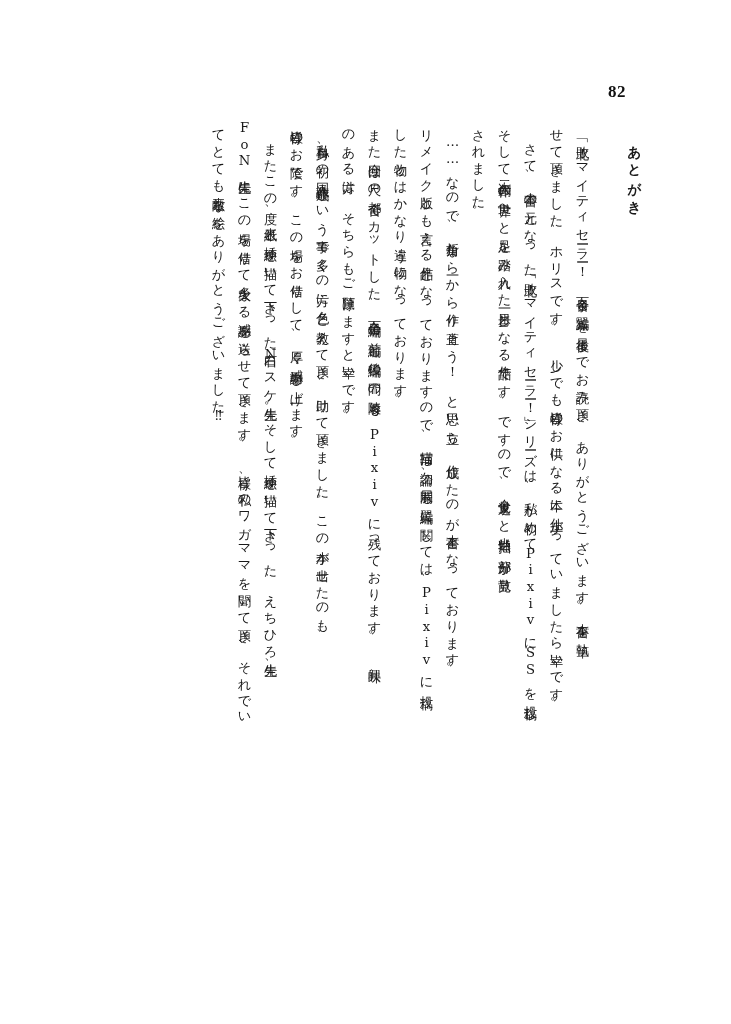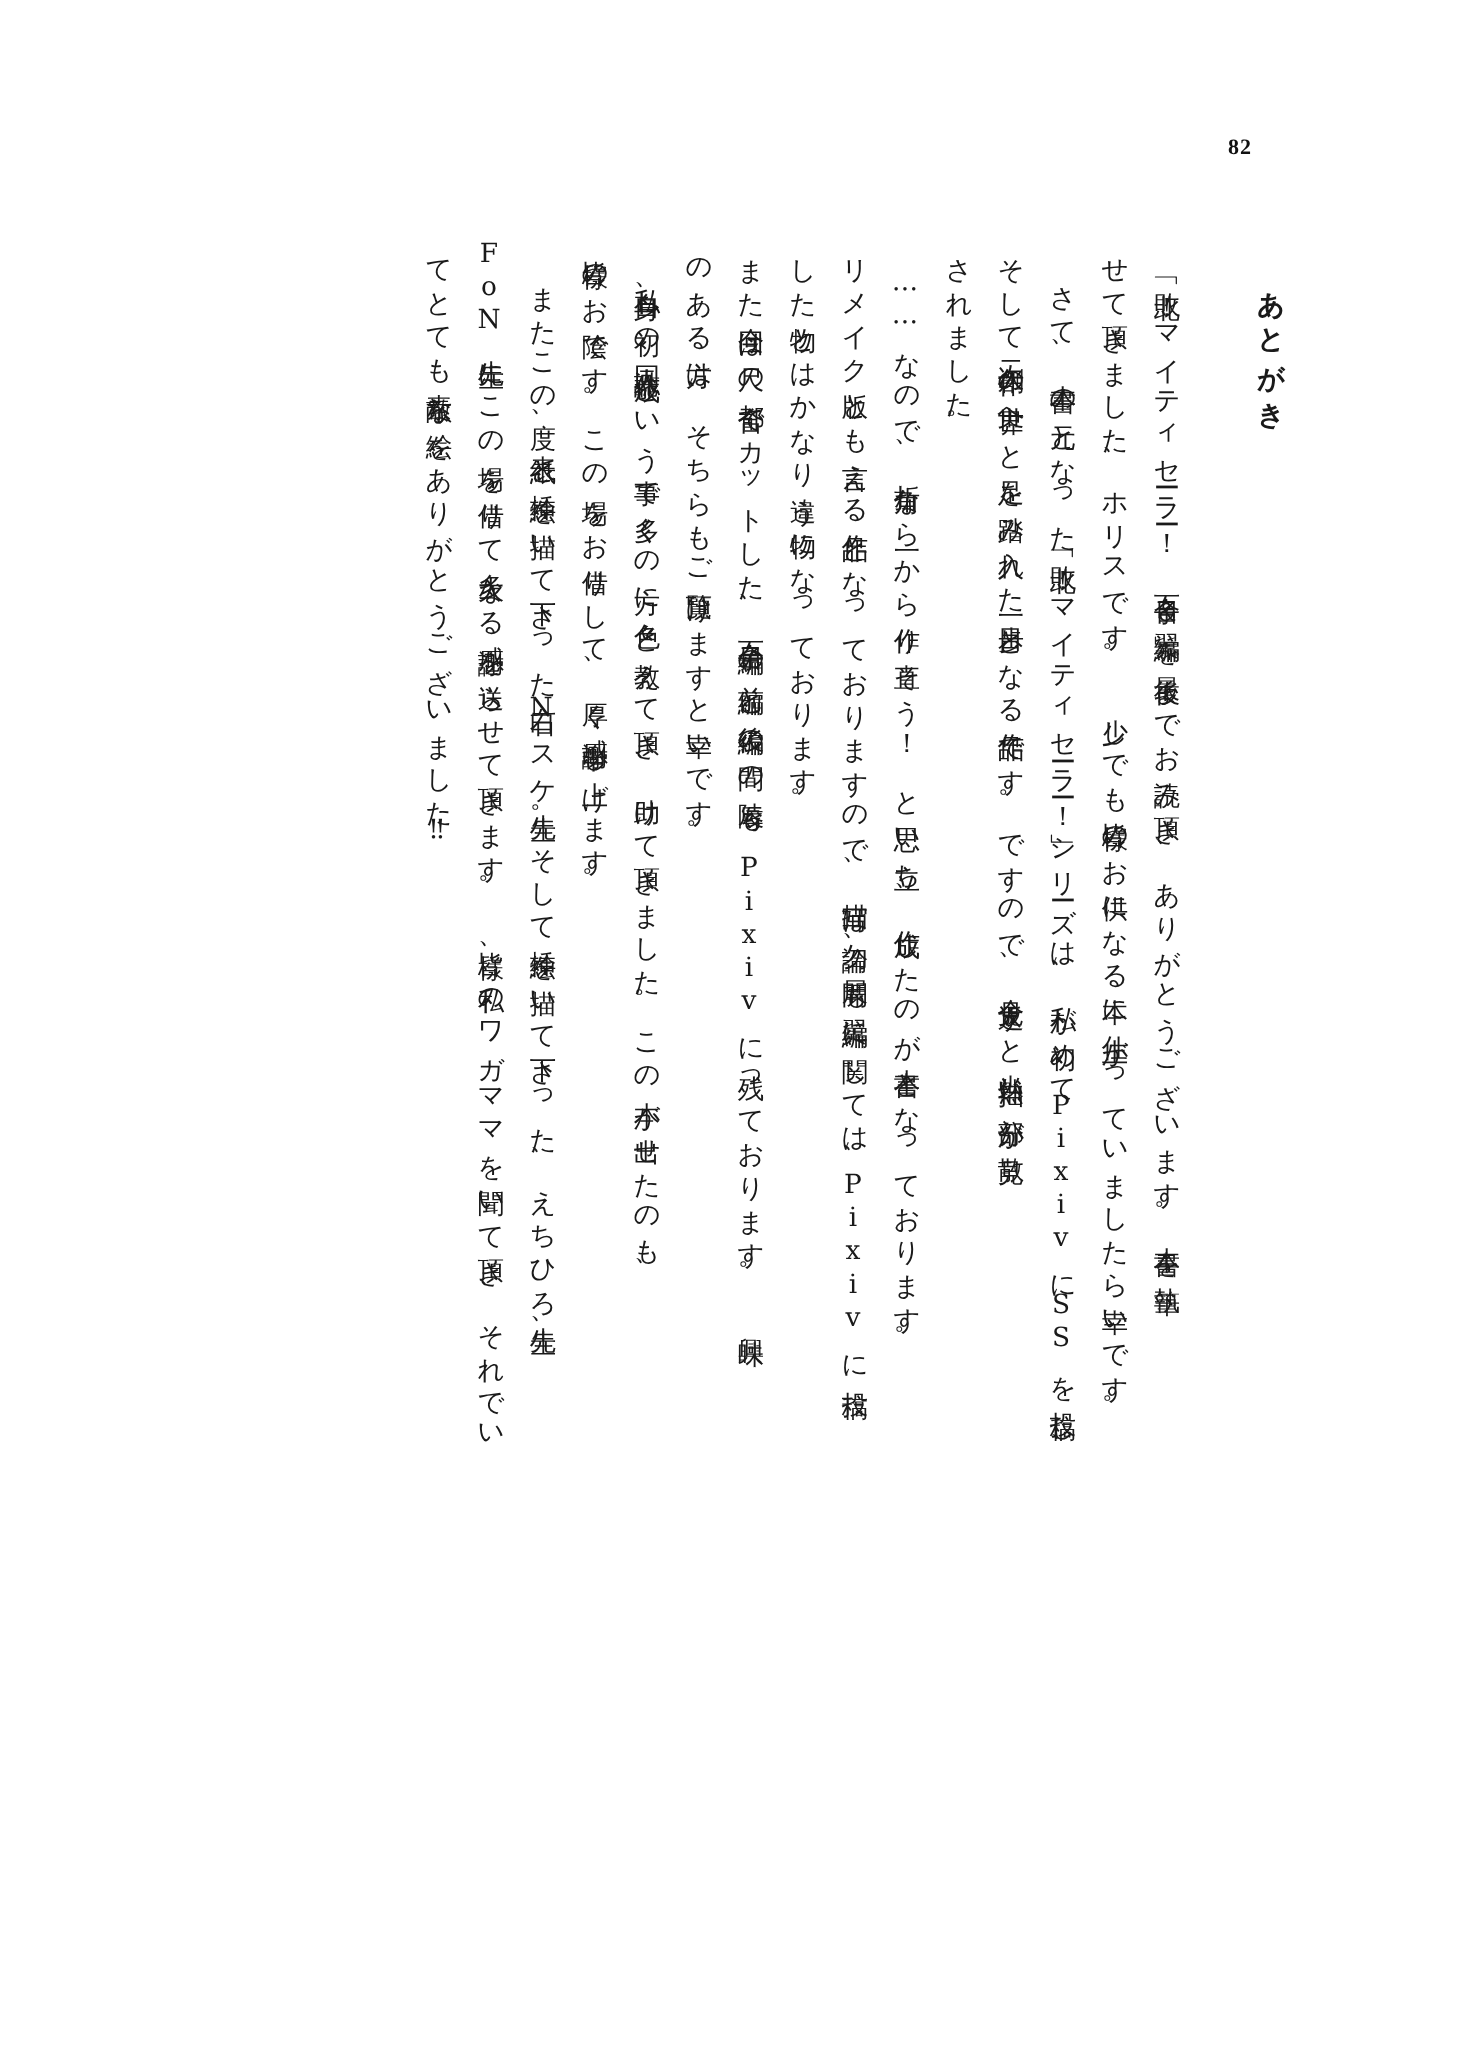--- a/index.html
+++ b/index.html
@@ -15,23 +15,23 @@
     position: relative;
     overflow: hidden;
   }
   .page {
     position: absolute;
     inset: 0;
     background: #ffffff;
   }
   .page-number {
     position: absolute;
-    top: 68px;
+    top: 82px;
     right: 105px;
-    font-size: 11px;
+    font-size: 17px;
     font-weight: bold;
     letter-spacing: 0.5px;
     color: #111111;
   }
   
   .vtext-area {
     position: absolute;
     top: 120px;
     right: 90px;
     left: 105px;

